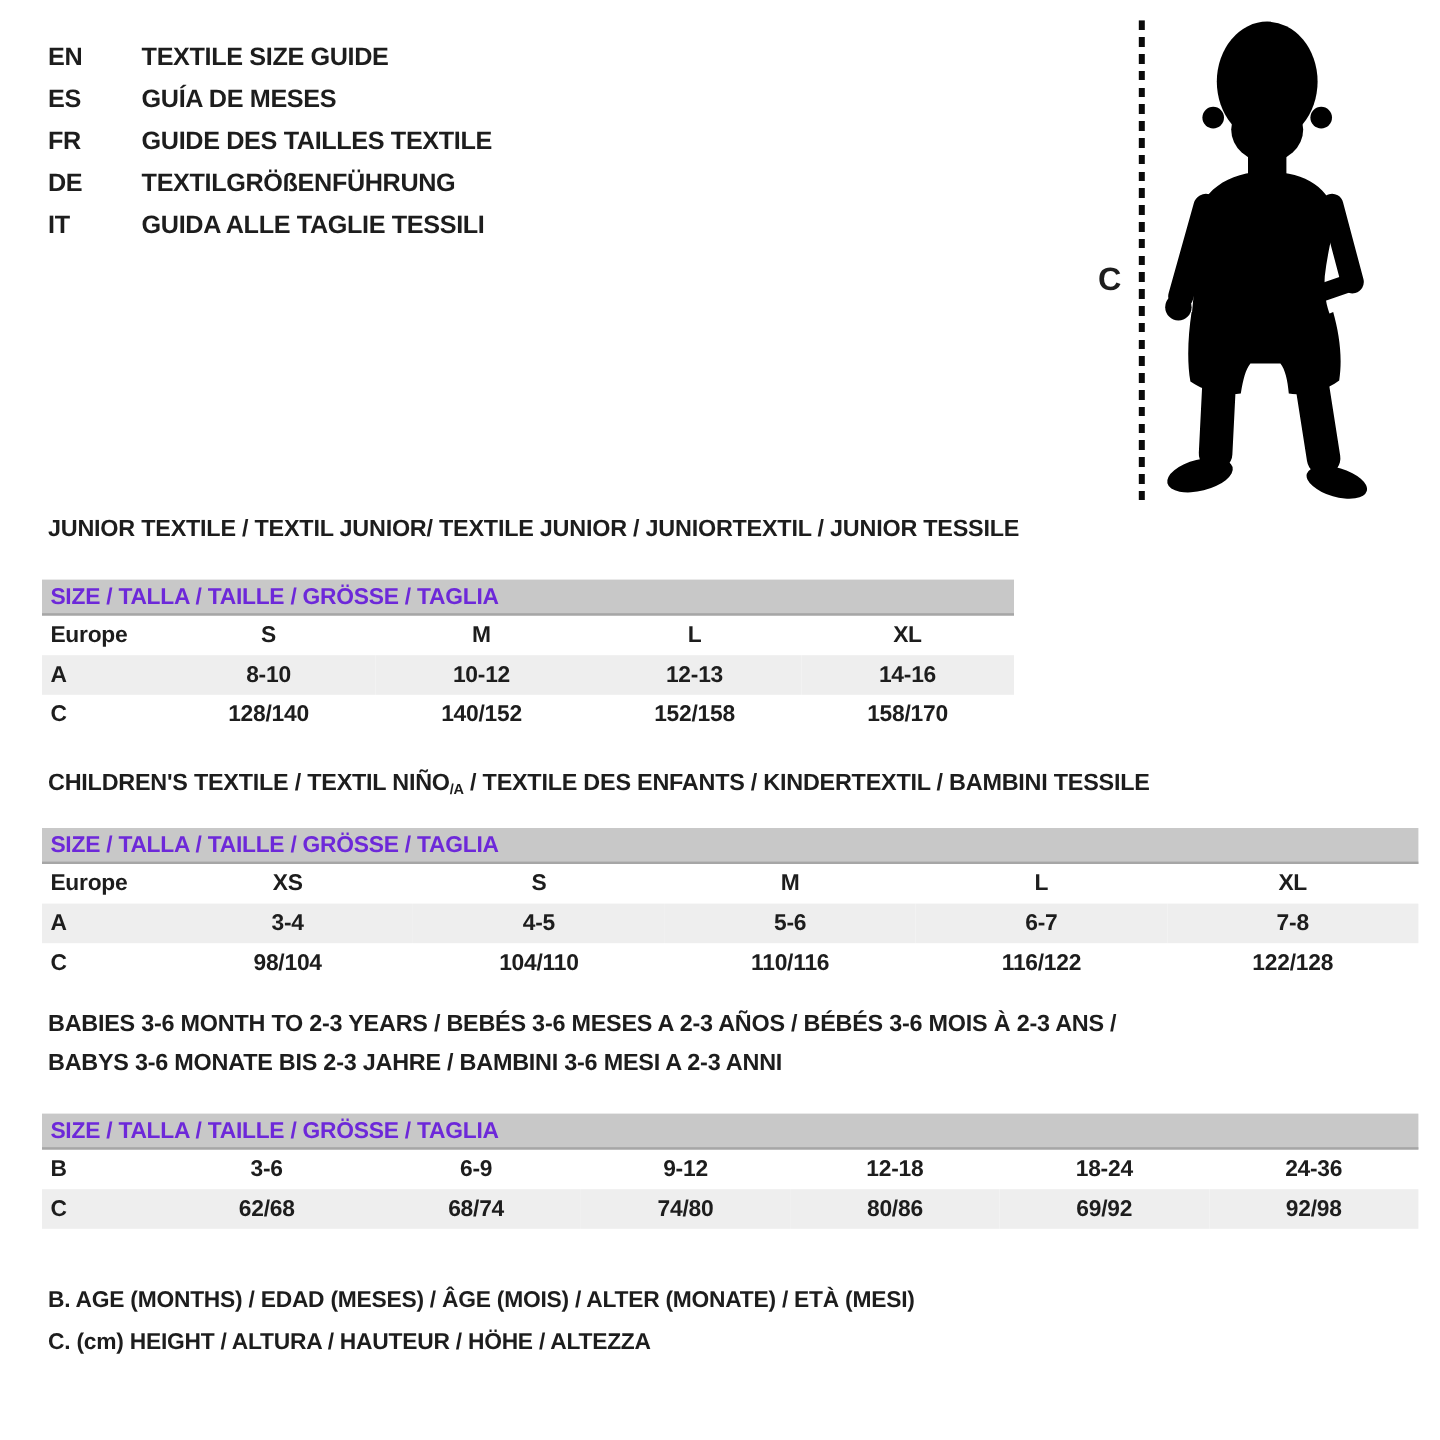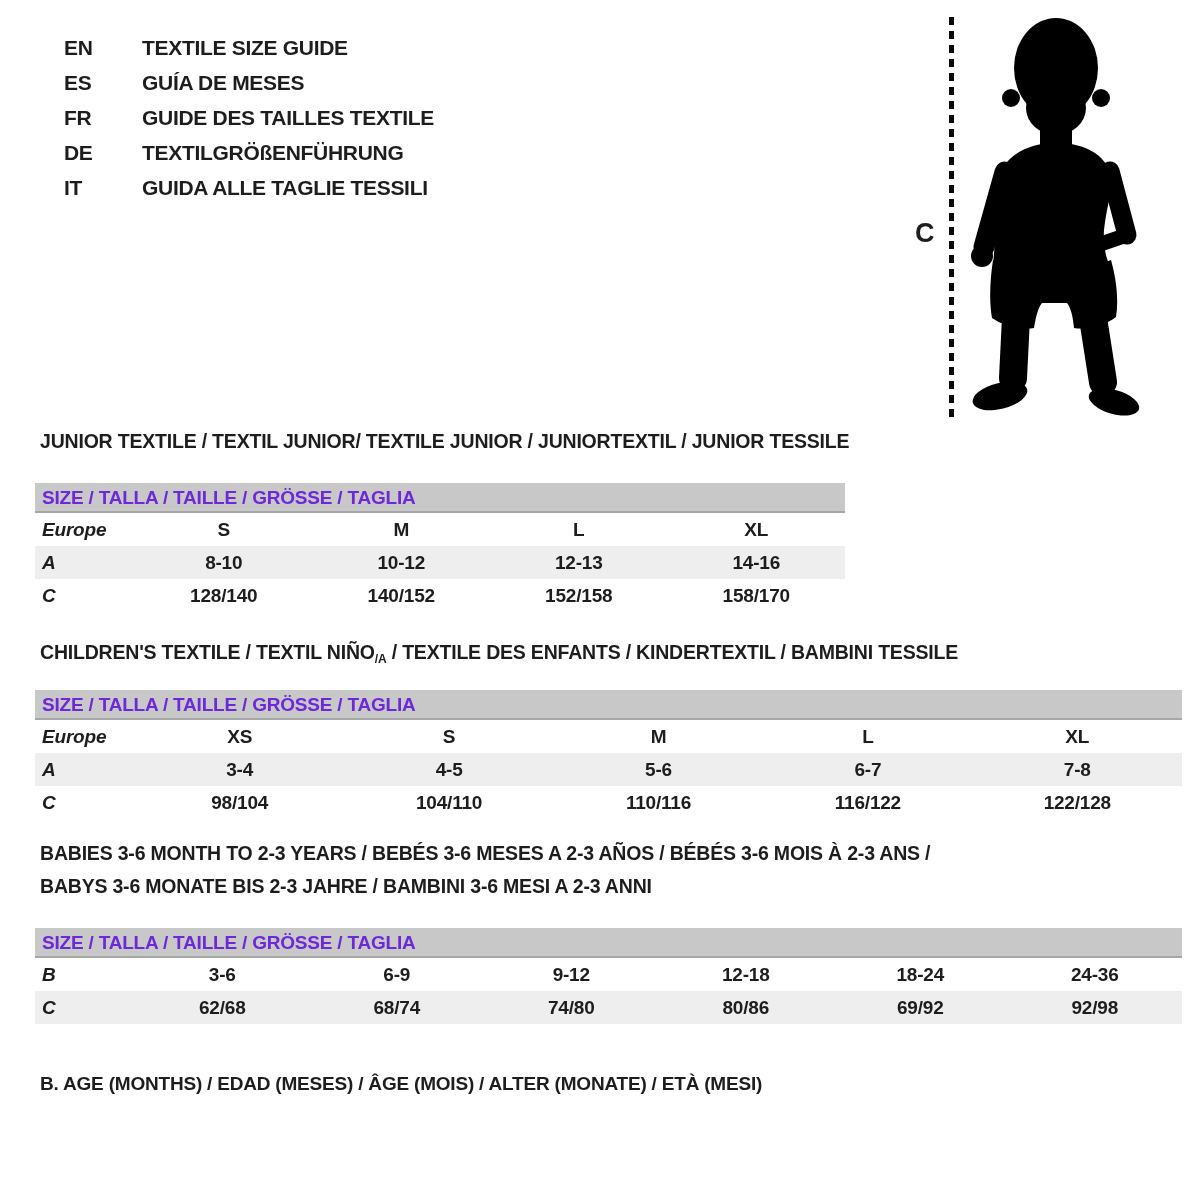--- a/index.html
+++ b/index.html
@@ -4,40 +4,40 @@
 <style>
   html,body { margin:0; padding:0; background:#fff; }
   .canvas {
     position:relative; width:1200px; height:1200px; overflow:hidden;
     background:#ffffff; color:#1d1d1d;
     font-family:"Liberation Sans", sans-serif; font-weight:bold;
   }
   
   .lang-block { position:absolute; left:40px; top:30px; }
   .lang-row { display:flex; height:35px; align-items:center;
-              font-size:21px; letter-spacing:-0.3px;margin-left:24px; }
+              font-size:21px; letter-spacing:-0.3px; }
   .lang-code { width:78px; }
   
   .figure { position:absolute; left:905px; top:14px; width:255px; height:410px; }
   .dashline { position:absolute; left:44px; top:3px; width:5px; height:400px;
               background:repeating-linear-gradient(#0a0a0a 0 8px, transparent 8px 14px); }
   .figure-c { position:absolute; left:10px; top:204px; font-size:27px; }
   .silhouette { position:absolute; left:58px; top:2px; width:184px; height:404px; }
   
   .section-title { position:absolute; left:40px; font-size:19.5px; letter-spacing:-0.2px; white-space:nowrap; }
   .section-title .sub { font-size:0.62em; position:relative; top:4px; }
   
   .size-table { position:absolute; left:35px; }
   .size-table .bar { height:28px; line-height:29px; background:#c8c8c8;
                      border-bottom:2px solid #a6a6a6; padding-left:7px;
                      font-size:19px; color:#6d28d9; letter-spacing:-0.2px; }
   .size-table table { width:100%; border-collapse:collapse; table-layout:fixed; }
   .size-table td { height:33px; font-size:19px; font-weight:bold; text-align:center;
                    padding:0; letter-spacing:-0.2px; }
-  .size-table td.rowlabel { text-align:left; padding-left:7px;font-style:italic; }
+  .size-table td.rowlabel { text-align:left; padding-left:7px; }
   .size-table col.first { width:100px; }
   .size-table tr.striped { background:#eeeeee; }
   .w-junior { width:810px; }
   .w-full  { width:1147px; }
   
   .footnotes { position:absolute; left:40px; top:1066px; font-size:19px;
                line-height:35px; letter-spacing:-0.2px; }
 </style>
 </head>
 <body>
@@ -188,15 +188,16 @@
             <td>80/86</td>
             <td>69/92</td>
             <td>92/98</td>
           </tr>
         </tbody>
       </table>
   </div>
 
   <div class="footnotes">
     <div>B. AGE (MONTHS) / EDAD (MESES) / ÂGE (MOIS) / ALTER (MONATE) / ETÀ (MESI)</div>
+    <div>C. (cm) HEIGHT / ALTURA / HAUTEUR / HÖHE / ALTEZZA</div>
   </div>
 
 </div>
 
 </body></html>

